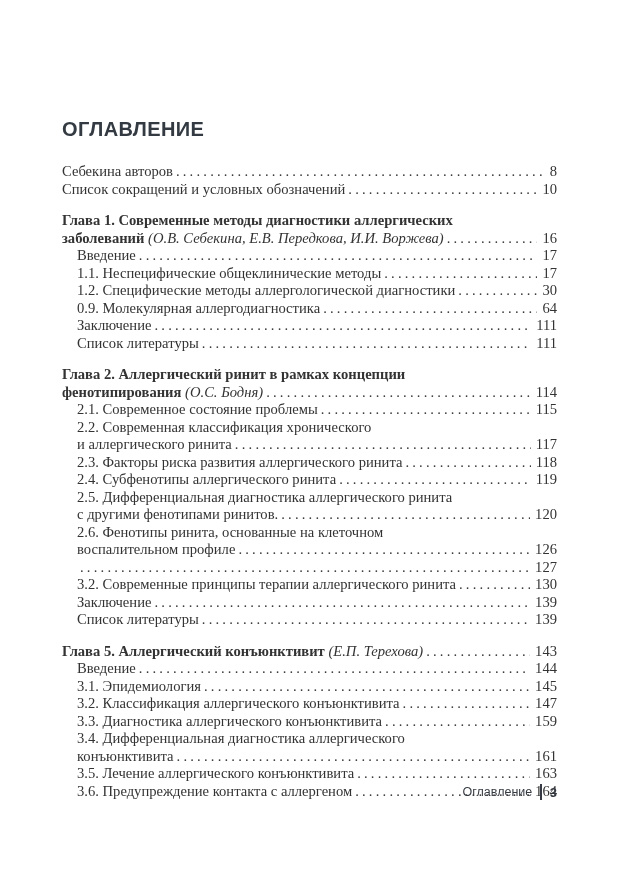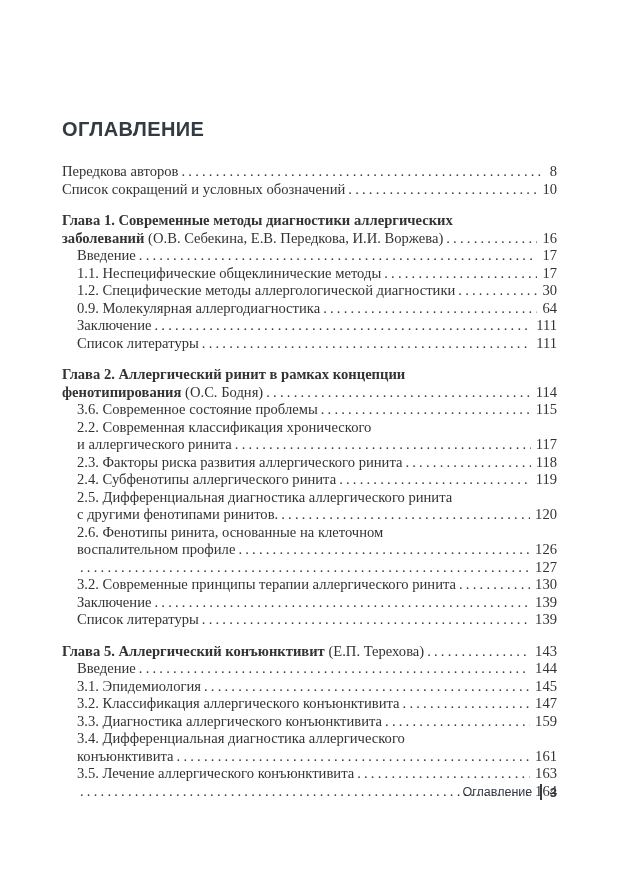--- a/index.html
+++ b/index.html
@@ -24,21 +24,21 @@
 
   .toc { font-size: 14.6px; line-height: 17.5px; }
   .group + .group { margin-top: 14px; }
 
   .row { display: flex; align-items: baseline; }
   .row.sub { padding-left: 15px; }
 
   .txt { white-space: nowrap; }
   .seg-r { font-weight: normal; font-style: normal; }
   .seg-b { font-weight: bold;   font-style: normal; }
-  .seg-i { font-weight: normal; }
+  .seg-i { font-weight: normal; font-style: italic; }
 
   .leader {
     flex: 1 1 auto;
     overflow: hidden;
     white-space: nowrap;
     padding: 0 2px 0 3px;
     color: #3a3a3a;
   }
   .leader::after {
     content: "..................................................................................................................................................................................";
@@ -64,21 +64,21 @@
   .fnum { font-size: 13px; font-weight: 700; }
 </style>
 </head>
 <body>
 
 <div class="page">
   <h1 class="heading">ОГЛАВЛЕНИЕ</h1>
   <div class="toc">
       <div class="group">
         <div class="row">
-          <span class="txt"><span class="seg-r">Передкова авторов </span></span>
+          <span class="txt"><span class="seg-r">Себекина авторов </span></span>
           <span class="leader"></span>
           <span class="pg">8</span>
         </div>
         <div class="row">
           <span class="txt"><span class="seg-r">Список сокращений и условных обозначений</span></span>
           <span class="leader"></span>
           <span class="pg">10</span>
         </div>
       </div>
       <div class="group">
@@ -124,21 +124,21 @@
       <div class="group">
         <div class="row">
           <span class="txt"><span class="seg-b">Глава 2. Аллергический ринит в рамках концепции</span></span>
         </div>
         <div class="row">
           <span class="txt"><span class="seg-b">фенотипирования </span><span class="seg-i">(О.С. Бодня)</span></span>
           <span class="leader"></span>
           <span class="pg">114</span>
         </div>
         <div class="row sub">
-          <span class="txt"><span class="seg-r">3.6. Современное состояние проблемы </span></span>
+          <span class="txt"><span class="seg-r">2.1. Современное состояние проблемы </span></span>
           <span class="leader"></span>
           <span class="pg">115</span>
         </div>
         <div class="row sub">
           <span class="txt"><span class="seg-r">2.2. Современная классификация хронического</span></span>
         </div>
         <div class="row sub">
           <span class="txt"><span class="seg-r">и аллергического ринита</span></span>
           <span class="leader"></span>
           <span class="pg">117</span>
@@ -222,20 +222,21 @@
           <span class="txt"><span class="seg-r">конъюнктивита </span></span>
           <span class="leader"></span>
           <span class="pg">161</span>
         </div>
         <div class="row sub">
           <span class="txt"><span class="seg-r">3.5. Лечение аллергического конъюнктивита </span></span>
           <span class="leader"></span>
           <span class="pg">163</span>
         </div>
         <div class="row sub">
+          <span class="txt"><span class="seg-r">3.6. Предупреждение контакта с аллергеном</span></span>
           <span class="leader"></span>
           <span class="pg">164</span>
         </div>
       </div>
     </div>
 </div>
 
 <div class="footer">
   <span class="flabel">Оглавление</span>
   <span class="vbar"></span>

